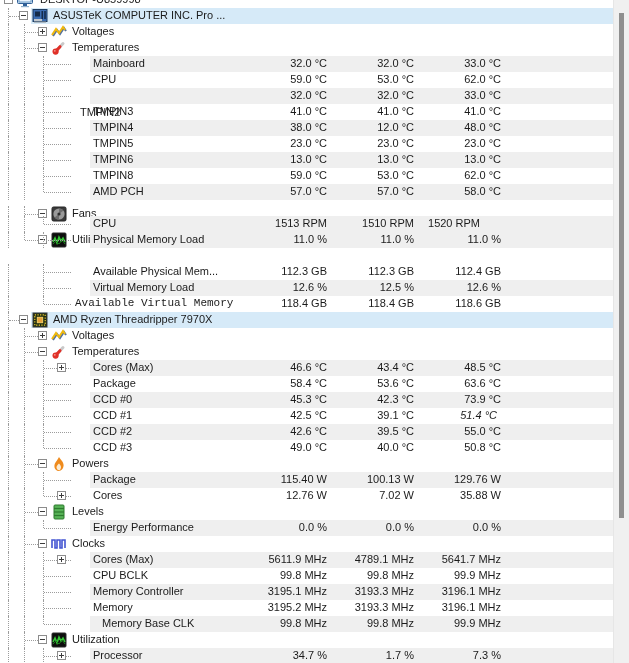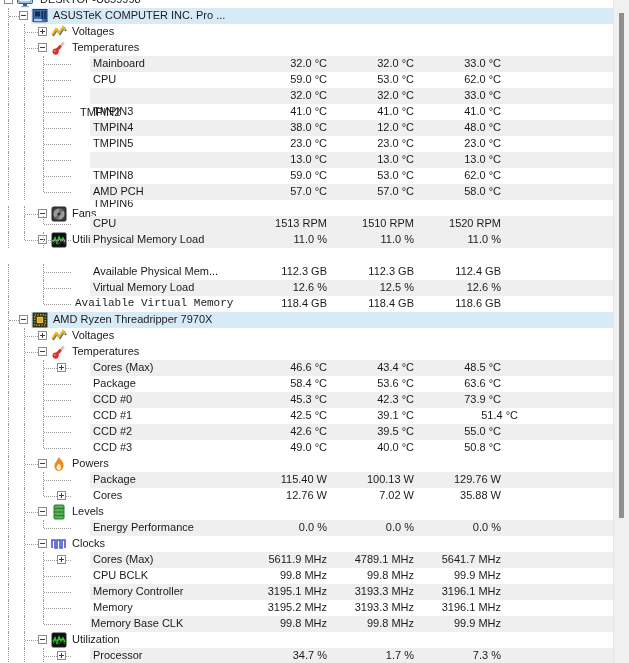--- a/index.html
+++ b/index.html
@@ -155,21 +155,21 @@
       <span class="val" style="left: 241px;">23.0 °C</span>
       <span class="val" style="left: 328px;">23.0 °C</span>
       <span class="val" style="left: 415px;">23.0 °C</span>
     </div>
     <div class="row" style="top: 156px;">
       <div class="shade" style="left: 90px; background: rgb(239, 239, 239);"></div>
       <div class="vline" style="left: 8px; top: 0px; height: 16px;"></div>
       <div class="vline" style="left: 24px; top: 0px; height: 16px;"></div>
       <div class="vline" style="left: 43px; top: 0px; height: 16px;"></div>
       <div class="hline" style="left: 44px; width: 27px;"></div>
-      <span class="lbl" style="left: 93px; margin-top: 44px;">TMPIN6</span>
+      <span class="lbl" style="left: 93px;">TMPIN6</span>
       <span class="val" style="left: 241px;">13.0 °C</span>
       <span class="val" style="left: 328px;">13.0 °C</span>
       <span class="val" style="left: 415px;">13.0 °C</span>
     </div>
     <div class="row" style="top: 172px;">
       <div class="vline" style="left: 8px; top: 0px; height: 16px;"></div>
       <div class="vline" style="left: 24px; top: 0px; height: 16px;"></div>
       <div class="vline" style="left: 43px; top: 0px; height: 16px;"></div>
       <div class="hline" style="left: 44px; width: 27px;"></div>
       <span class="lbl" style="left: 93px;">TMPIN8</span>
@@ -208,21 +208,21 @@
     </div>
     <div class="row" style="top: 220px;">
       <div class="shade" style="left: 90px; background: rgb(239, 239, 239);"></div>
       <div class="vline" style="left: 8px; top: 0px; height: 16px;"></div>
       <div class="vline" style="left: 24px; top: 0px; height: 16px;"></div>
       <div class="vline" style="left: 43px; top: 0px; height: 8px;"></div>
       <div class="hline" style="left: 44px; width: 27px;"></div>
       <span class="lbl" style="left: 93px;">CPU</span>
       <span class="val" style="left: 241px;">1513 RPM</span>
       <span class="val" style="left: 328px;">1510 RPM</span>
-      <span class="val" style="left: 415px;">1520 RPM</span>
+      <span class="val" style="left: 394px;">1520 RPM</span>
     </div>
     <div class="row" style="top: 236px;">
       <div class="vline" style="left: 8px; top: 0px; height: 16px;"></div>
       <div class="vline" style="left: 24px; top: 0px; height: 8px;"></div>
       <div class="hline" style="left: 25px; width: 13px;"></div>
       <div class="box" style="left: 38px;">
         <div class="h"></div>
       </div>
       <span class="icon" style="left: 51px;">
         <svg width="16" height="16" viewBox="0 0 16 16">
@@ -357,21 +357,21 @@
       <span class="val" style="left: 415px;">73.9 °C</span>
     </div>
     <div class="row" style="top: 412px;">
       <div class="vline" style="left: 8px; top: 0px; height: 16px;"></div>
       <div class="vline" style="left: 24px; top: 0px; height: 16px;"></div>
       <div class="vline" style="left: 43px; top: 0px; height: 16px;"></div>
       <div class="hline" style="left: 44px; width: 27px;"></div>
       <span class="lbl" style="left: 93px;">CCD #1</span>
       <span class="val" style="left: 241px;">42.5 °C</span>
       <span class="val" style="left: 328px;">39.1 °C</span>
-      <span class="val" style="left: 432px;">51.4 °C</span>
+      <span class="val" style="left: 411px; font-style: italic;">51.4 °C</span>
     </div>
     <div class="row" style="top: 428px;">
       <div class="shade" style="left: 90px; background: rgb(239, 239, 239);"></div>
       <div class="vline" style="left: 8px; top: 0px; height: 16px;"></div>
       <div class="vline" style="left: 24px; top: 0px; height: 16px;"></div>
       <div class="vline" style="left: 43px; top: 0px; height: 16px;"></div>
       <div class="hline" style="left: 44px; width: 27px;"></div>
       <span class="lbl" style="left: 93px;">CCD #2</span>
       <span class="val" style="left: 241px;">42.6 °C</span>
       <span class="val" style="left: 328px;">39.5 °C</span>
@@ -514,21 +514,21 @@
       <span class="val" style="left: 241px;">3195.2 MHz</span>
       <span class="val" style="left: 328px;">3193.3 MHz</span>
       <span class="val" style="left: 415px;">3196.1 MHz</span>
     </div>
     <div class="row" style="top: 620px;">
       <div class="shade" style="left: 90px; background: rgb(239, 239, 239);"></div>
       <div class="vline" style="left: 8px; top: 0px; height: 16px;"></div>
       <div class="vline" style="left: 24px; top: 0px; height: 16px;"></div>
       <div class="vline" style="left: 43px; top: 0px; height: 8px;"></div>
       <div class="hline" style="left: 44px; width: 27px;"></div>
-      <span class="lbl" style="left: 91px;">Memory Base CLK</span>
+      <span class="lbl" style="left: 102px;">Memory Base CLK</span>
       <span class="val" style="left: 241px;">99.8 MHz</span>
       <span class="val" style="left: 328px;">99.8 MHz</span>
       <span class="val" style="left: 415px;">99.9 MHz</span>
     </div>
     <div class="row" style="top: 636px;">
       <div class="vline" style="left: 8px; top: 0px; height: 16px;"></div>
       <div class="vline" style="left: 24px; top: 0px; height: 16px;"></div>
       <div class="hline" style="left: 25px; width: 13px;"></div>
       <div class="box" style="left: 38px;">
         <div class="h"></div>

